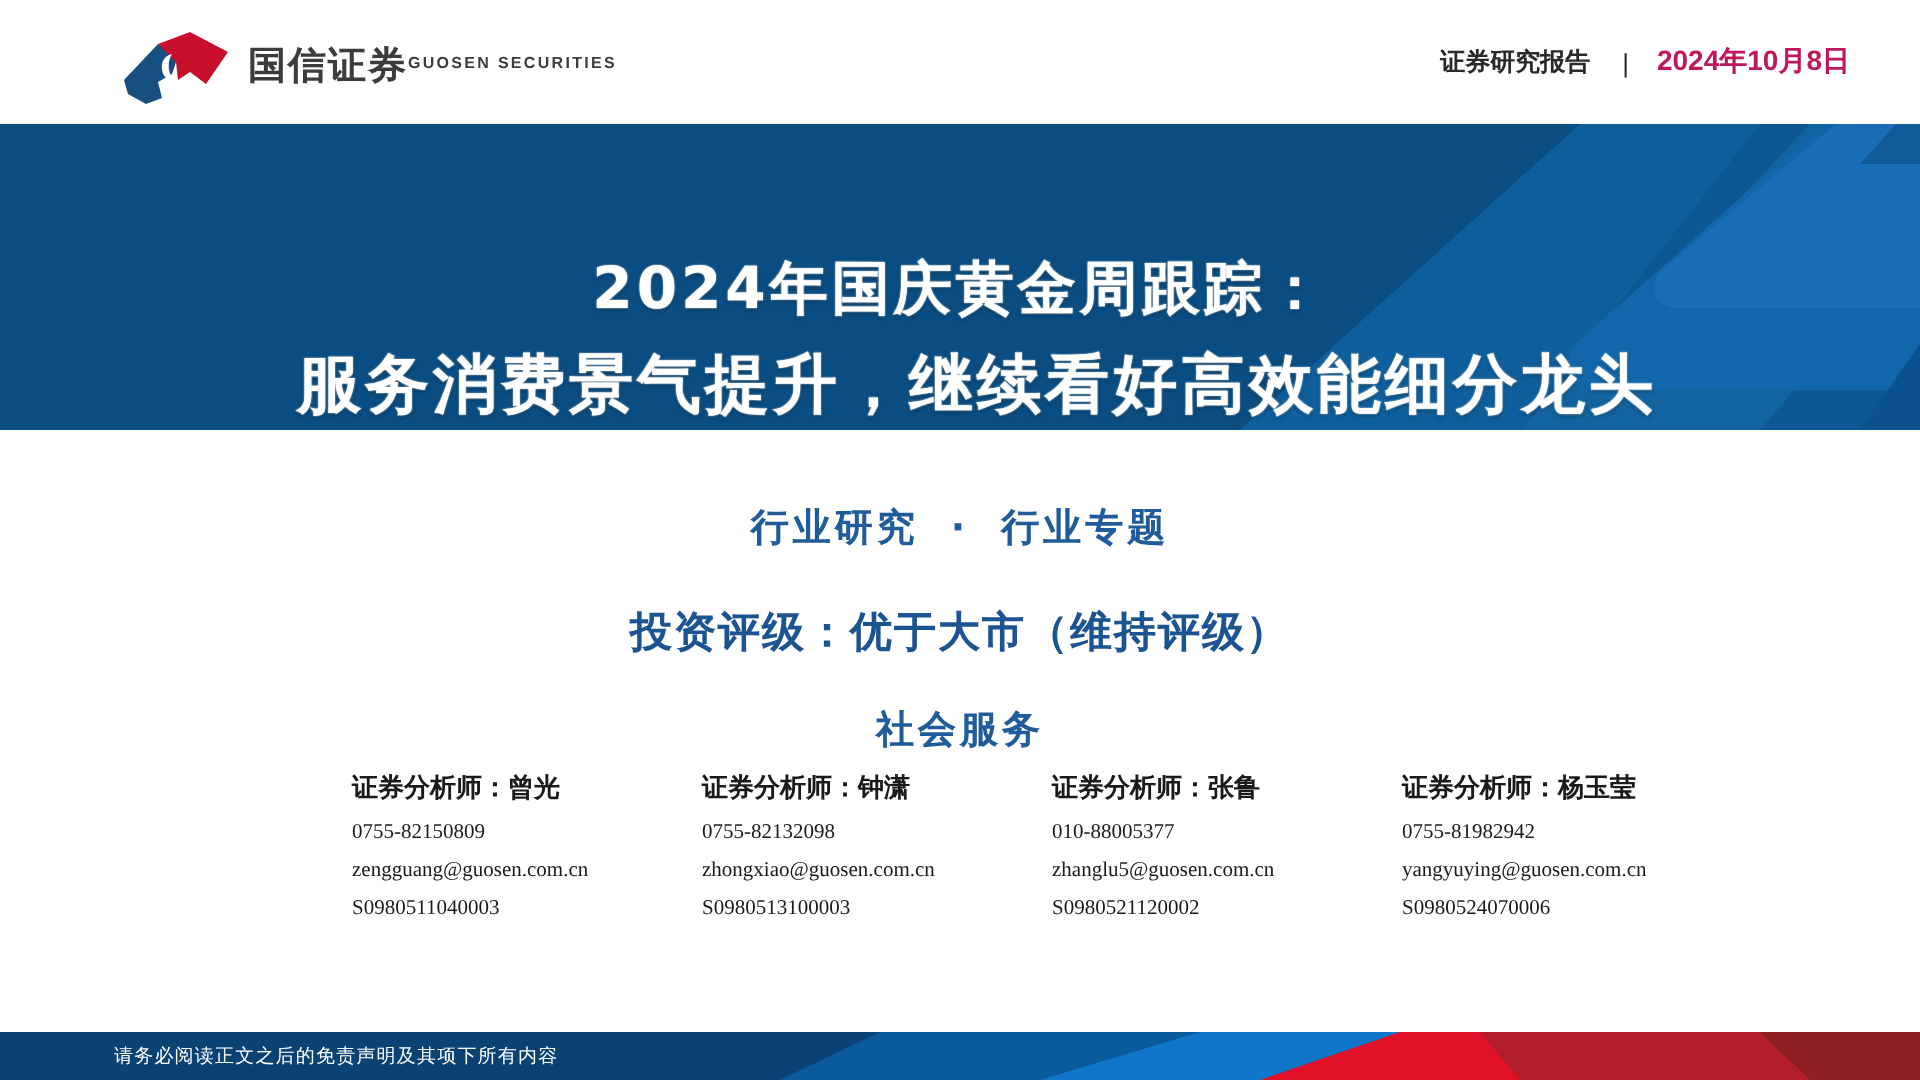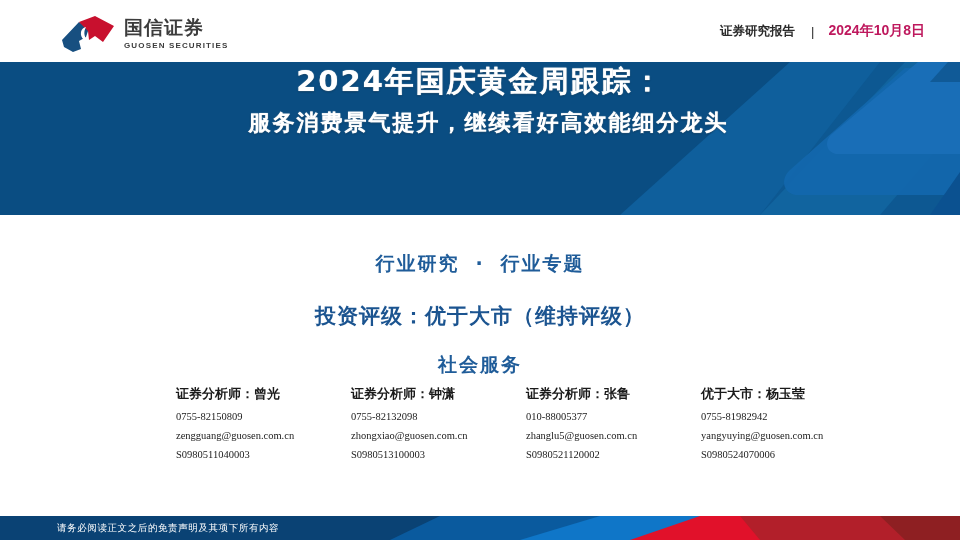--- a/index.html
+++ b/index.html
@@ -31,21 +31,21 @@
   }
   .logo-mark {
     width: 60px; height: 40px;
     position: relative;
     flex: 0 0 auto;
   }
   .logo-mark svg { display: block; }
   .logo-text-block {
     margin-left: 5px;
     display: flex;
-    flex-direction: column;
+    flex-direction: row;
     justify-content: center;
   }
   .logo-cn {
     font-family: "DejaVu Sans", "Liberation Sans", sans-serif;
     font-size: 19px;
     font-weight: bold;
     color: #3c3c3c;
     letter-spacing: 1px;
     line-height: 1.05;
     white-space: nowrap;
@@ -99,36 +99,36 @@
   .banner-deco { position: absolute; inset: 0; }
   .banner-deco svg { display: block; }
 
   .banner-titles {
     position: absolute;
     left: 0; top: 0;
     width: 960px; height: 153px;
     display: flex;
     flex-direction: column;
     align-items: center;
-    justify-content: flex-start;
+    justify-content: flex-end;
     gap: 6px;
   }
   .title-line {
     font-family: "DejaVu Sans", "Liberation Sans", sans-serif;
     font-weight: bold;
     color: #ffffff;
     letter-spacing: 2px;
     white-space: nowrap;
     text-align: center;
     text-shadow:
       0 0 1px rgba(255,255,255,0.9),
       0 1px 2px rgba(0,0,0,0.30);
   }
   .title-line-1 { font-size: 29px; }
-  .title-line-2 { font-size: 22px; margin-left: 17px; }
+  .title-line-2 { font-size: 32px; margin-left: 17px; }
 
   
   .mid {
     position: absolute;
     left: 0; top: 215px;
     width: 960px;
     text-align: center;
   }
   .mid-row {
     font-family: "DejaVu Sans", "Liberation Sans", sans-serif;
@@ -295,21 +295,21 @@
   </div>
 
   <div class="analyst-col">
     <div class="an-name">证券分析师：张鲁</div>
     <div class="an-line">010-88005377</div>
     <div class="an-line">zhanglu5@guosen.com.cn</div>
     <div class="an-line">S0980521120002</div>
   </div>
 
   <div class="analyst-col">
-    <div class="an-name">优于大市：杨玉莹</div>
+    <div class="an-name">证券分析师：杨玉莹</div>
     <div class="an-line">0755-81982942</div>
     <div class="an-line">yangyuying@guosen.com.cn</div>
     <div class="an-line">S0980524070006</div>
   </div>
 
 </div>
 
 <div class="footer">
   <svg width="960" height="24" viewBox="0 0 960 24" xmlns="http://www.w3.org/2000/svg">
     <rect x="0" y="0" width="960" height="24" fill="#0a4274"></rect>

